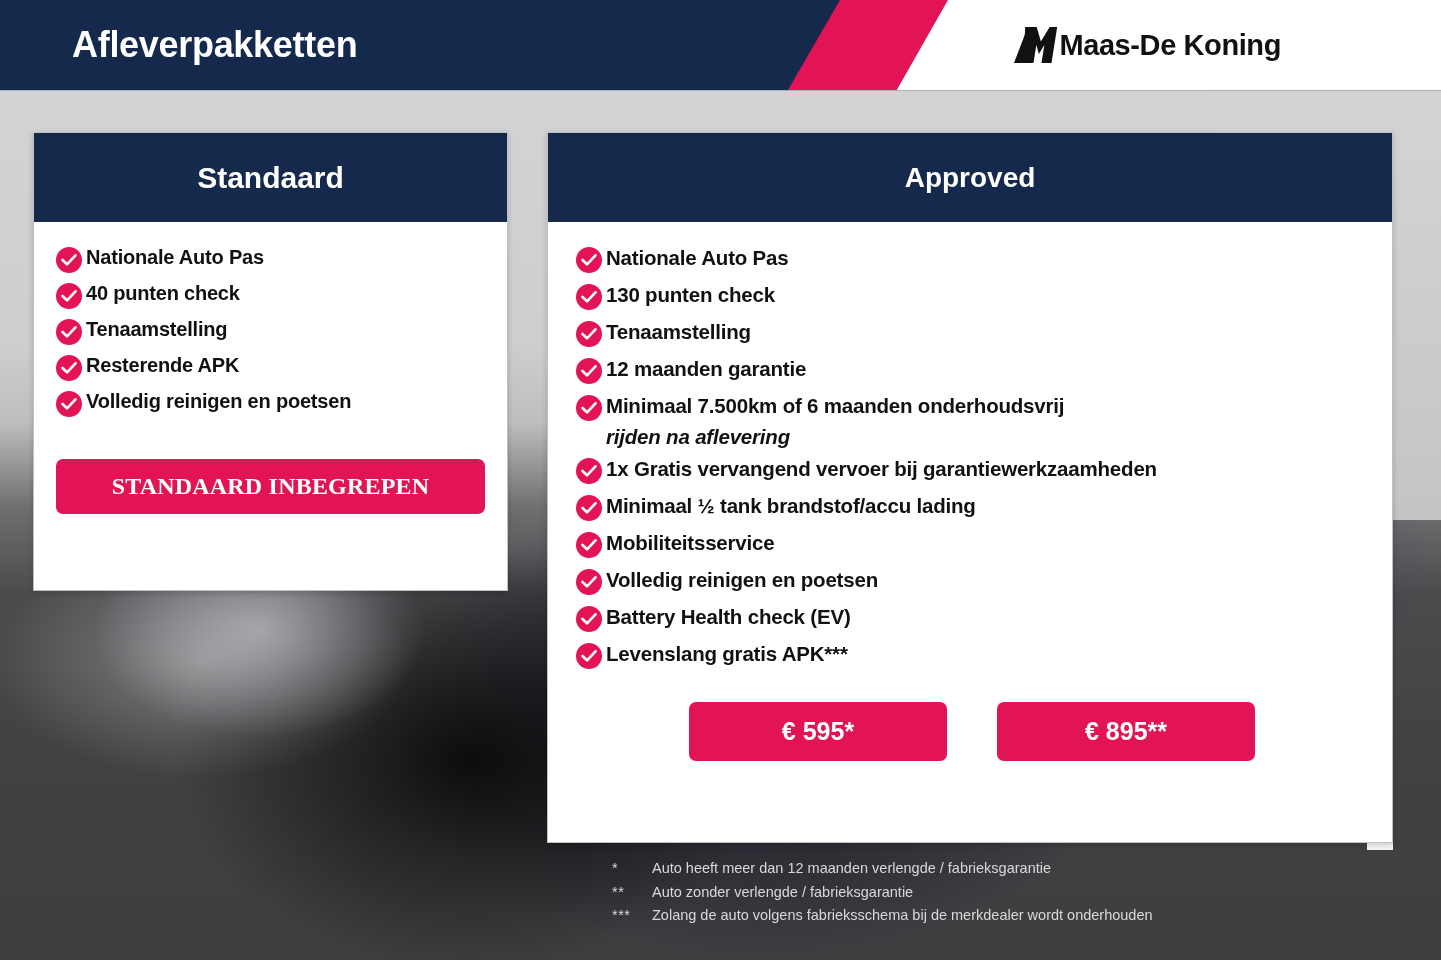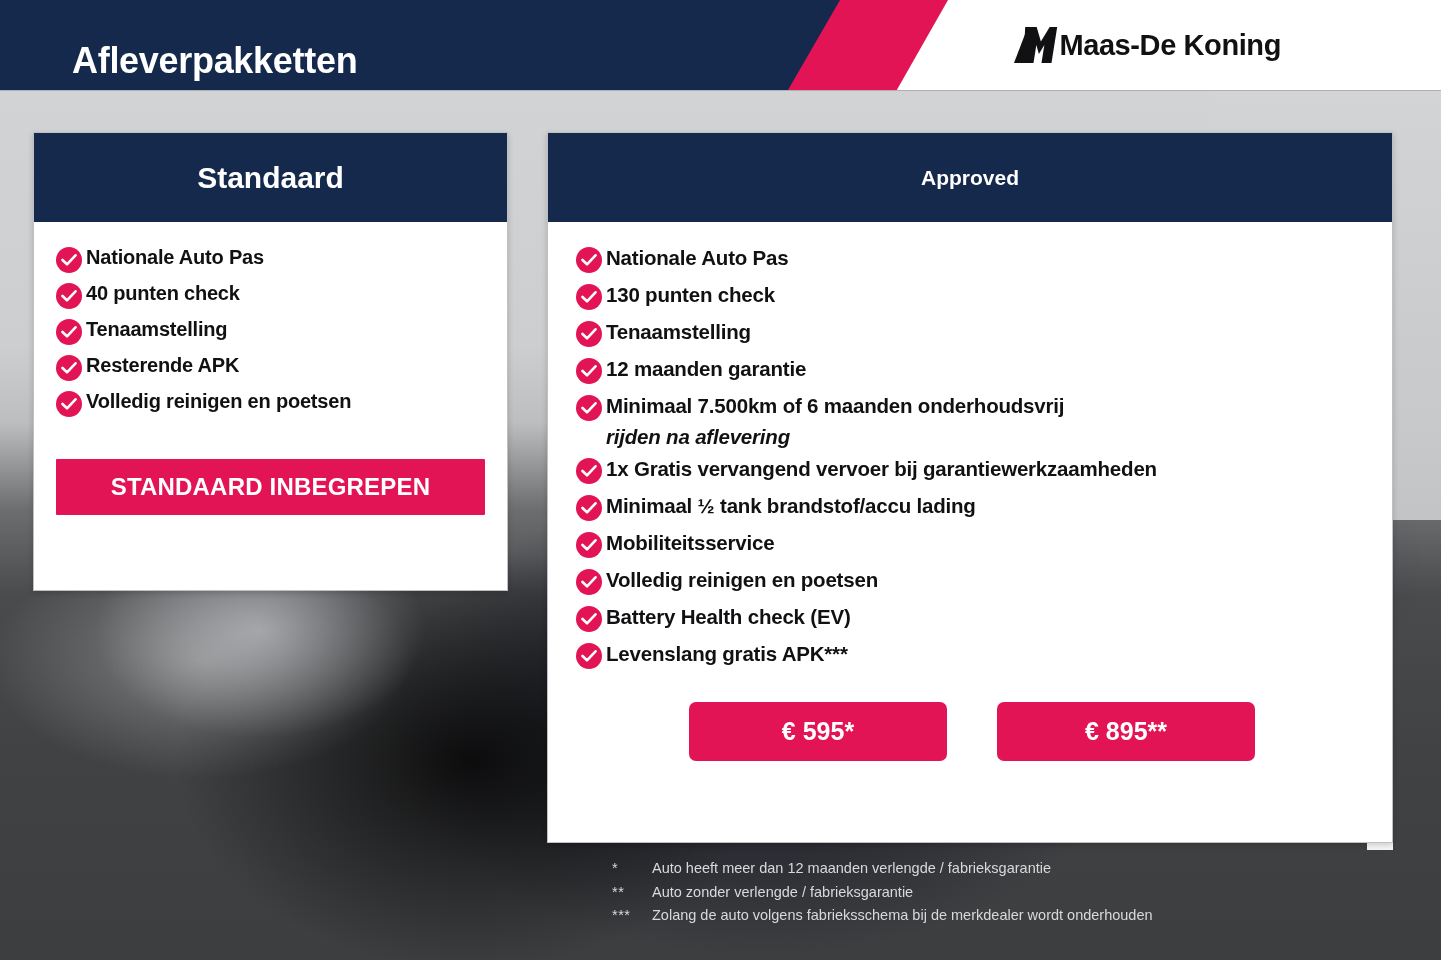--- a/index.html
+++ b/index.html
@@ -45,21 +45,21 @@
     clip-path:polygon(0 0, 100% 0, 94.2% 100%, 0 100%);
   }
   .hdr-pink {
     position:absolute; top:0; left:788px; width:160px; height:90px;
     background:#e31455;
     clip-path:polygon(32.5% 0, 100% 0, 68% 100%, 0 100%);
   }
   .hdr-title {
     position:absolute; left:72px; top:0; height:90px;
     display:flex; align-items:center;
-    color:#ffffff; font-size:36px; font-weight:bold; letter-spacing:-0.3px;margin-top:16px;
+    color:#ffffff; font-size:36px; font-weight:bold; letter-spacing:-0.3px;
   }
   .hdr-logo {
     position:absolute; right:160px; top:0; height:90px;
     display:flex; align-items:center; gap:0;
   }
   .logo-mark { width:46px; height:40px; display:block; }
   .logo-text {
     color:#111113; font-size:29px; font-weight:bold; letter-spacing:-0.4px;
   }
   .hdr-rule {
@@ -76,21 +76,21 @@
   }
   .card-std { left:33px; top:132px; width:475px; height:459px; }
   .card-app { left:547px; top:132px; width:846px; height:711px; }
 
   .card-head {
     background:#14294b;
     display:flex; align-items:center; justify-content:center;
     color:#ffffff; font-weight:bold;
   }
   .card-std .card-head { height:89px; font-size:30px; }
-  .card-app .card-head { height:89px; font-size:21px; }
+  .card-app .card-head { height:89px; font-size:28px; }
 
   .card-body { padding:24px 22px 0 22px; }
   .card-app .card-body { padding:24px 24px 0 28px; }
 
   
   ul.features { list-style:none; }
   ul.features li {
     display:flex; align-items:flex-start; gap:4px;
     margin-bottom:9px;
   }
@@ -103,22 +103,22 @@
   .feat-text {
     font-size:20px; font-weight:bold; color:#111113;
     line-height:1.08; letter-spacing:-0.2px; padding-top:1px;
   }
   .card-app .feat-text { font-size:20.5px; line-height:1.06; }
   .feat-text .l2 { display:block; margin-top:9px;font-style:italic; }
 
   
   .std-btn-wrap { padding:33px 0 0 0; display:flex; justify-content:flex-start; }
   .btn-std {
-    background:#e31455; color:#ffffff; border:none; border-radius:1px;
-    font-family:Liberation Sans, sans-serif;
+    background:#e31455; color:#ffffff; border:none; border-radius:7px;
+    font-family:Liberation Serif, serif;
     font-size:24px; font-weight:bold; letter-spacing:0.2px;
     padding:14px 22px; width:433px; text-align:center; cursor:pointer;
   }
   .price-row {
     display:flex; justify-content:center; gap:50px;
     padding:23px 0 13px 0;
   }
   .btn-price {
     background:#e31455; color:#ffffff; border:none; border-radius:7px;
     font-family:"Liberation Sans", sans-serif;

